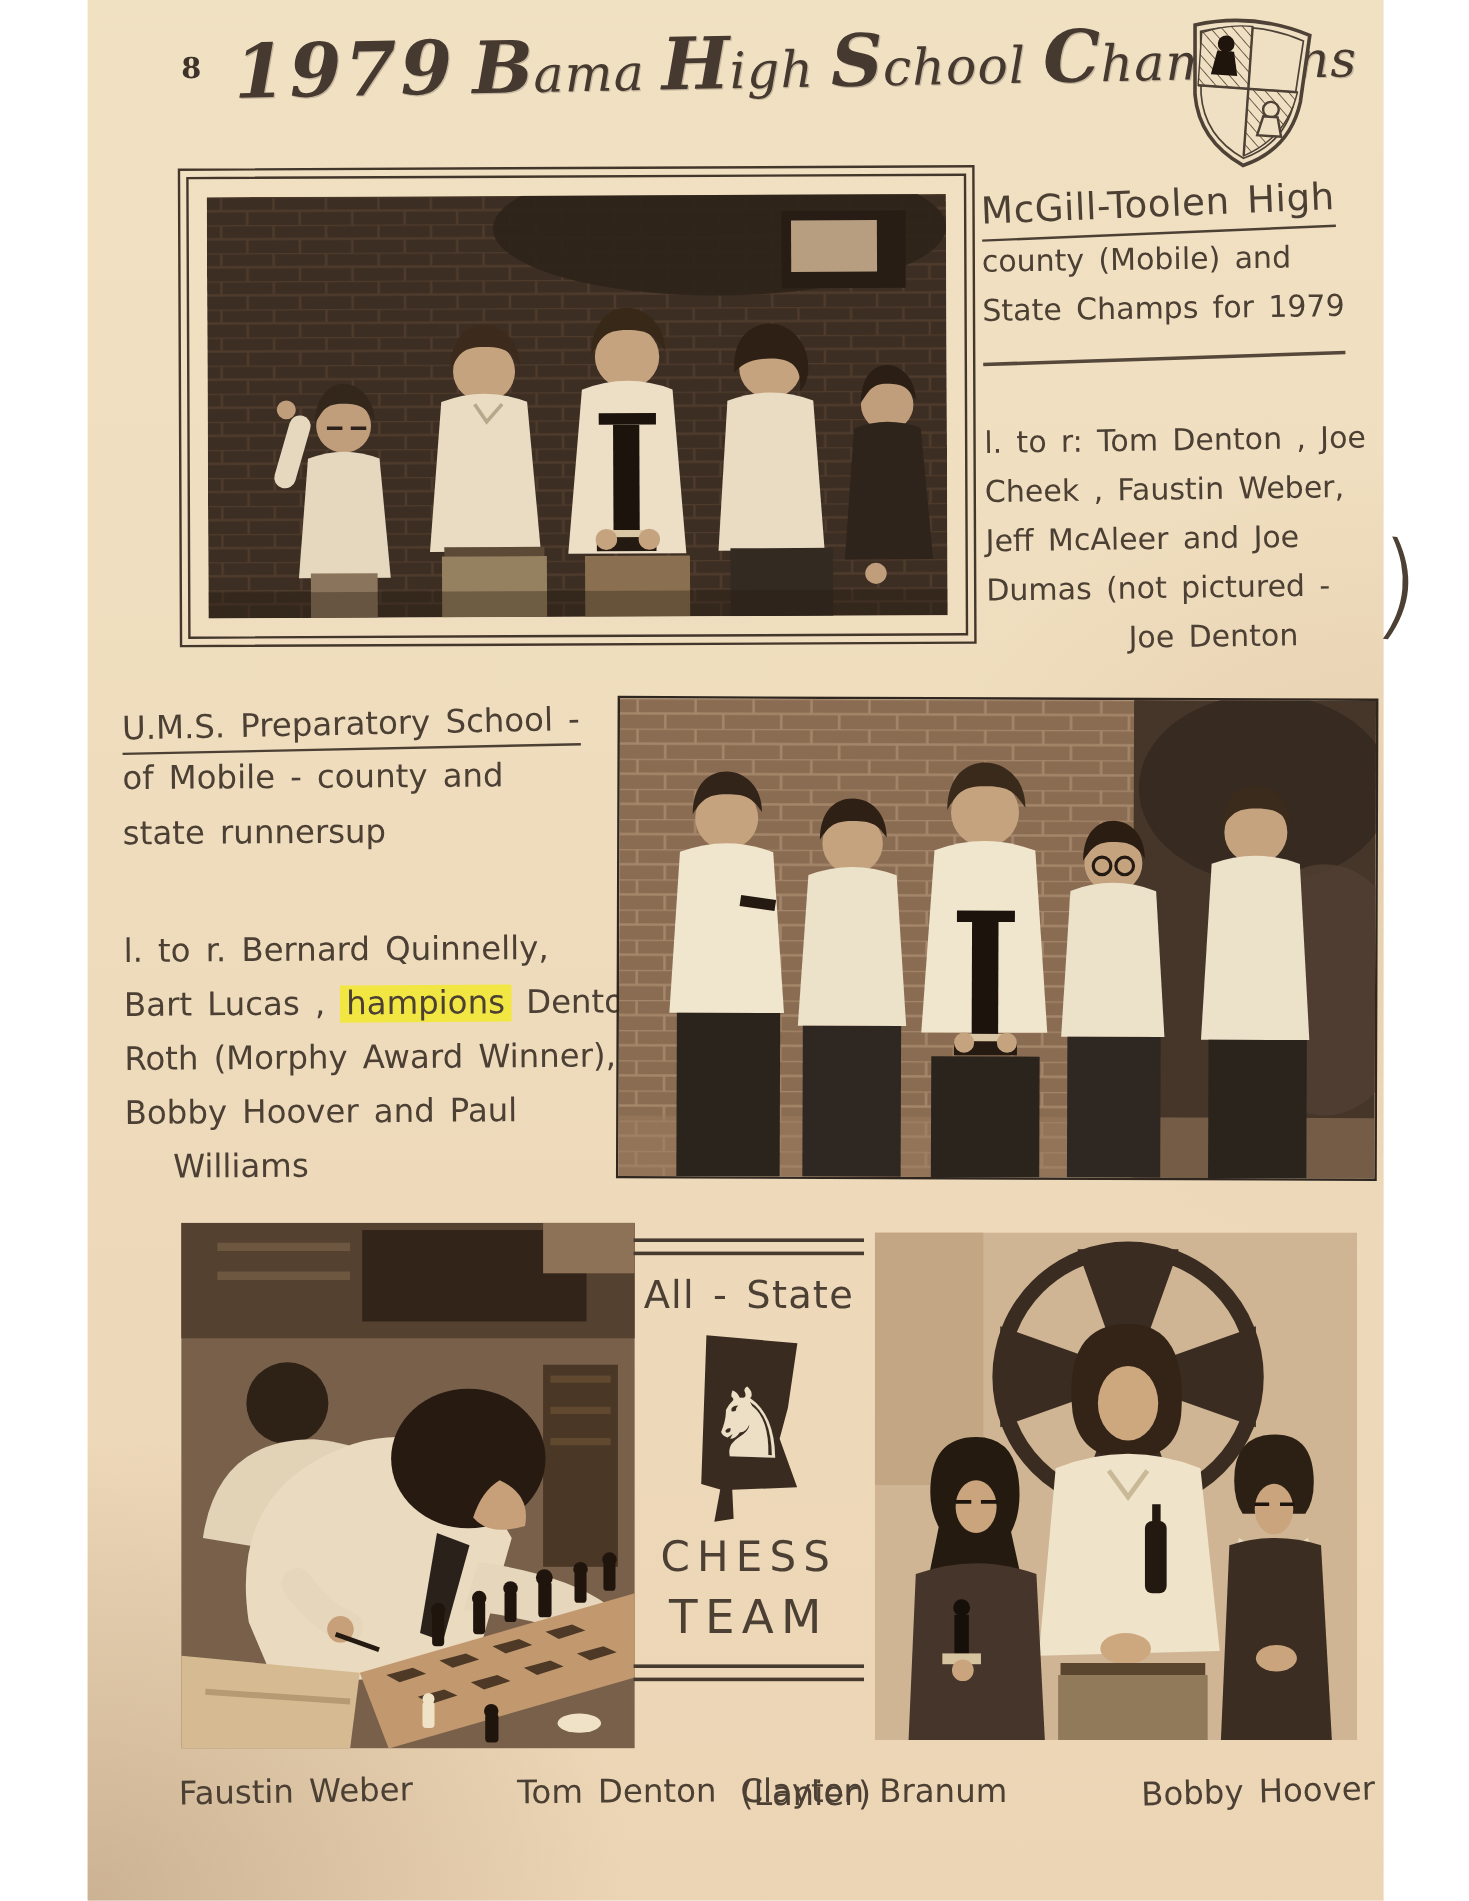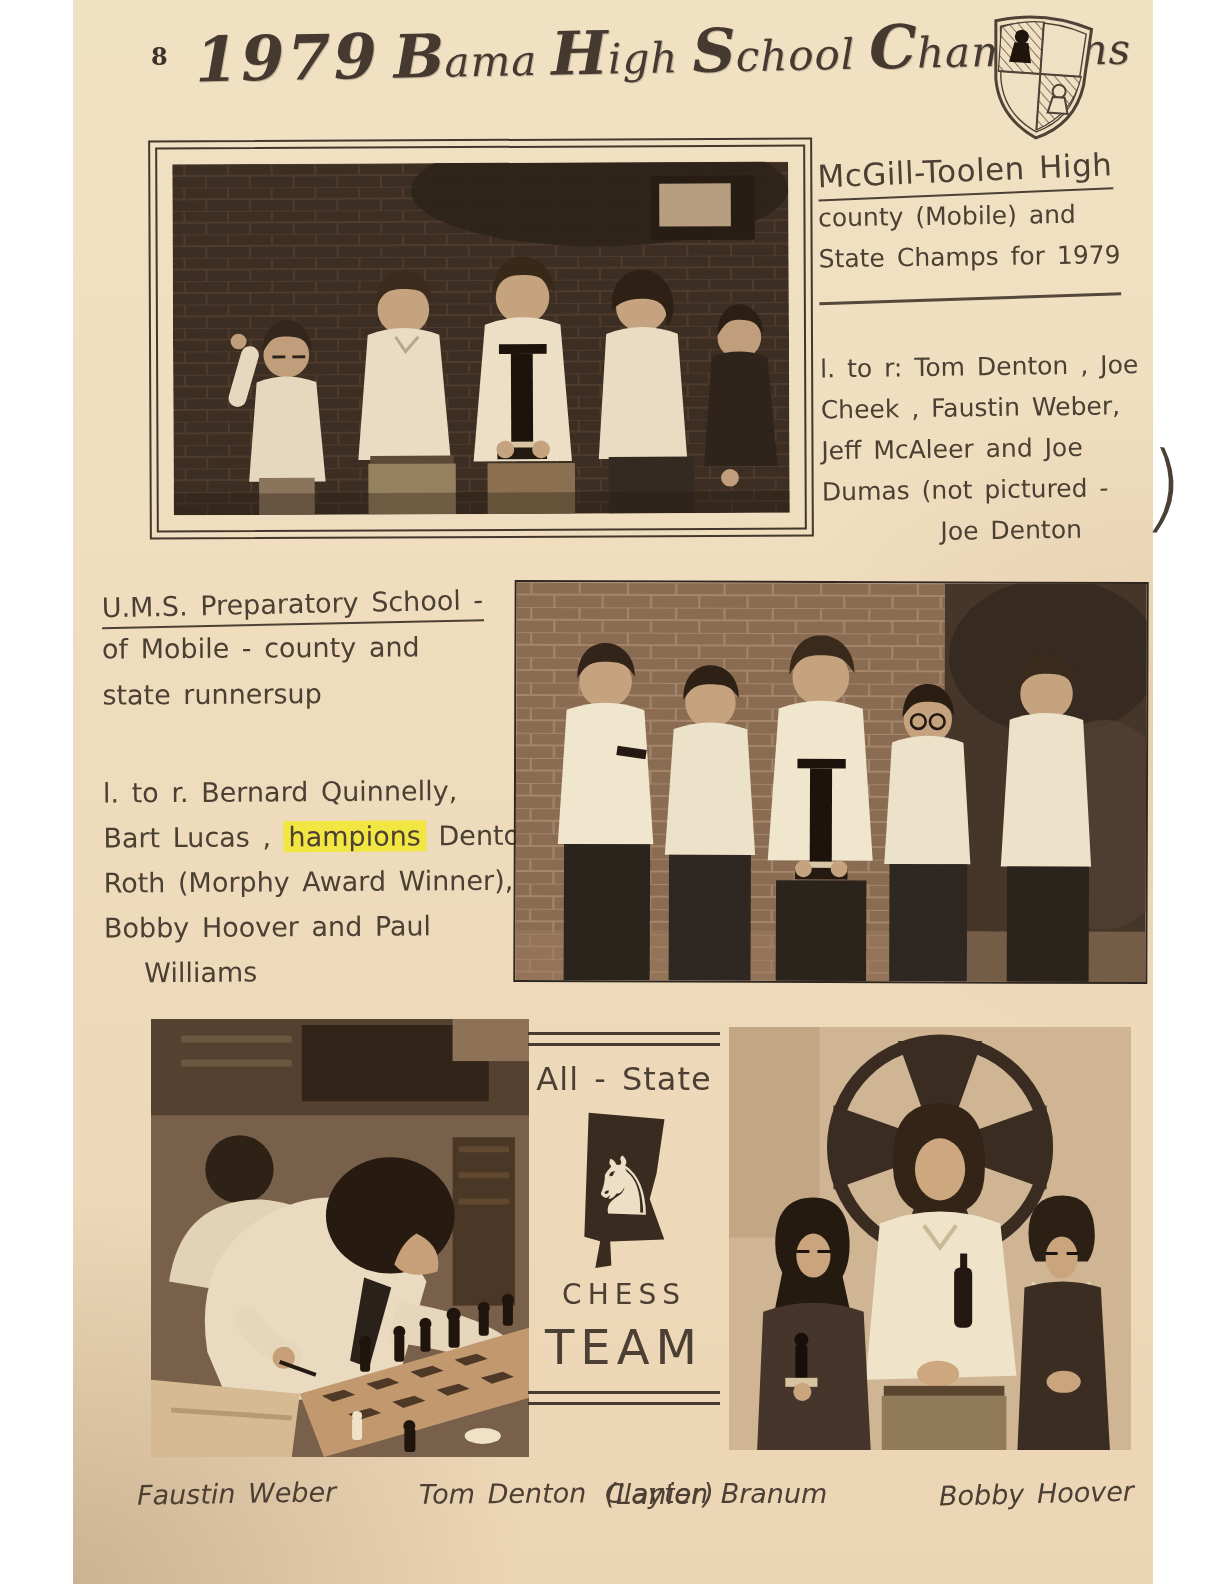--- a/index.html
+++ b/index.html
@@ -47,25 +47,25 @@
     display:inline-block;padding-bottom:4px;transform:rotate(-.8deg);}
   .ums .sub{font-size:27px;line-height:46px;}
   .ums .cap{margin-top:52px;font-size:27px;line-height:45px;}
   .hl{background:#f2e742;padding:0 5px;}
   .ums .indent{padding-left:40px;}
   
   .allstate{position:absolute;left:455px;top:1032px;width:192px;text-align:center;}
   .dbl{height:8px;border-top:3px solid #473b2f;border-bottom:3px solid #473b2f;}
   .as-line1{font-size:32px;margin-top:14px;letter-spacing:1px;}
   .as-emblem{margin:10px auto 2px auto;display:block;}
-  .as-chess{font-size:28px;letter-spacing:6px;margin-top:6px;}
-  .as-team{font-size:48px;letter-spacing:6px;margin-top:8px;}
+  .as-chess{font-size:35px;letter-spacing:6px;margin-top:6px;}
+  .as-team{font-size:39px;letter-spacing:6px;margin-top:8px;}
   .allstate .dbl.bottom{margin-top:16px;}
   
-  .caps{position:absolute;left:0;top:1478px;width:1016px;height:50px;font-style:italic;}
+  .caps{position:absolute;left:12px;top:1478px;width:1016px;height:50px;}
   .caps span{position:absolute;font-size:27px;white-space:nowrap;}
   .cap1{left:64px;transform:rotate(-1deg);}
   .cap2{left:346px;transform:rotate(-.5deg);}
   .cap3{left:532px;}
   .cap3 small{font-size:28px;}
   .cap4{left:866px;transform:rotate(-1.5deg);}
 </style>
 </head>
 <body>
 

